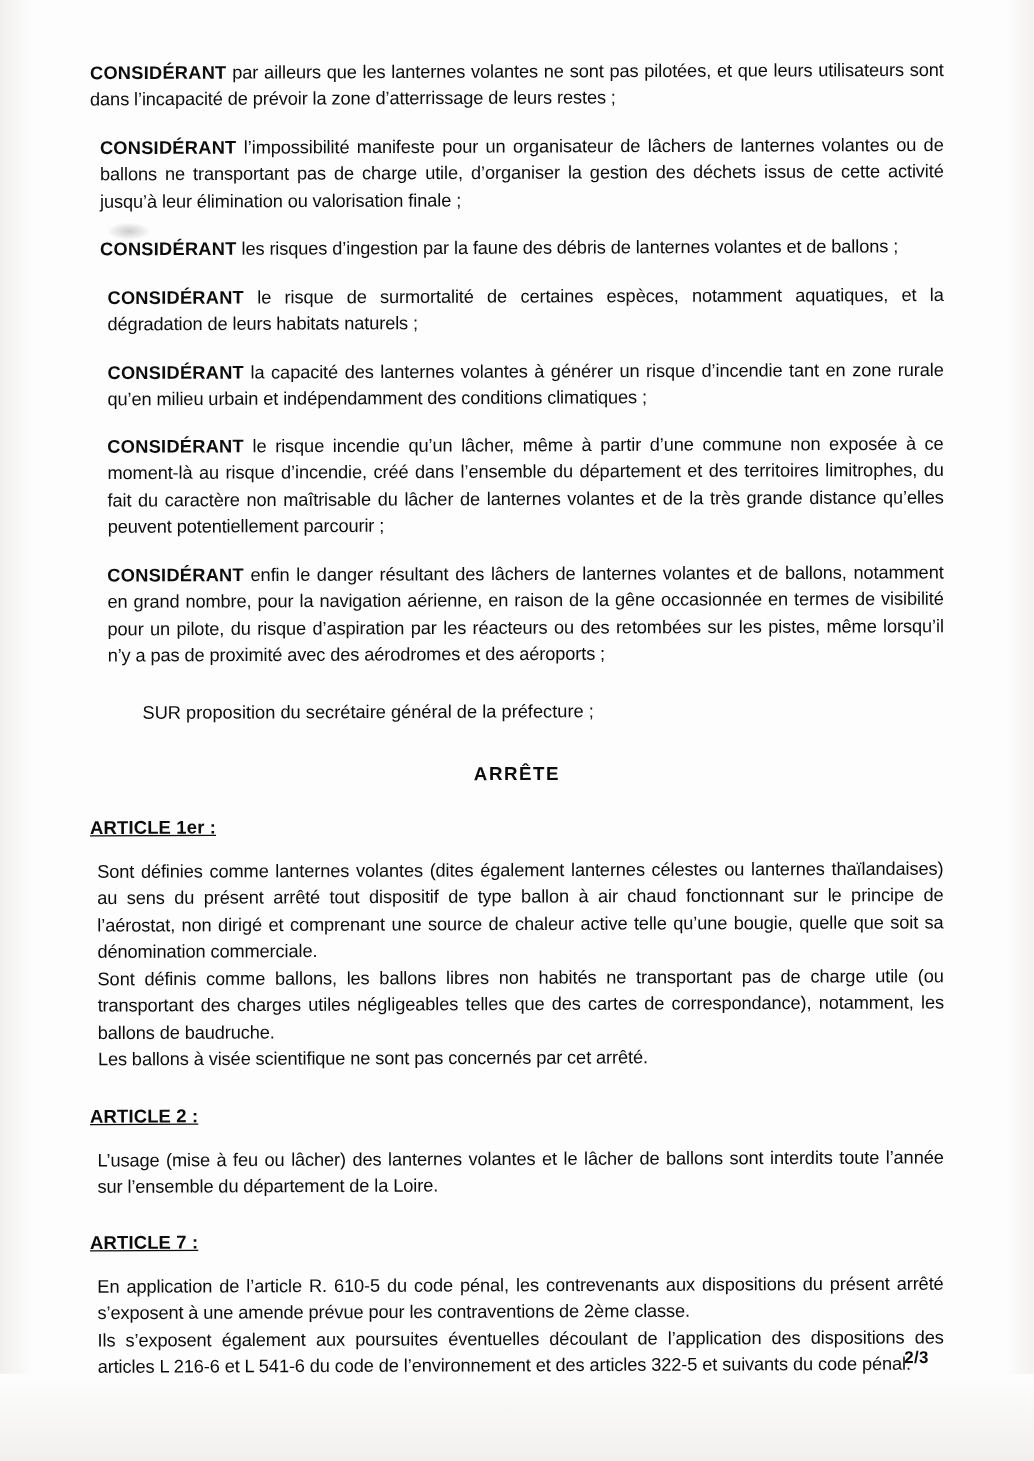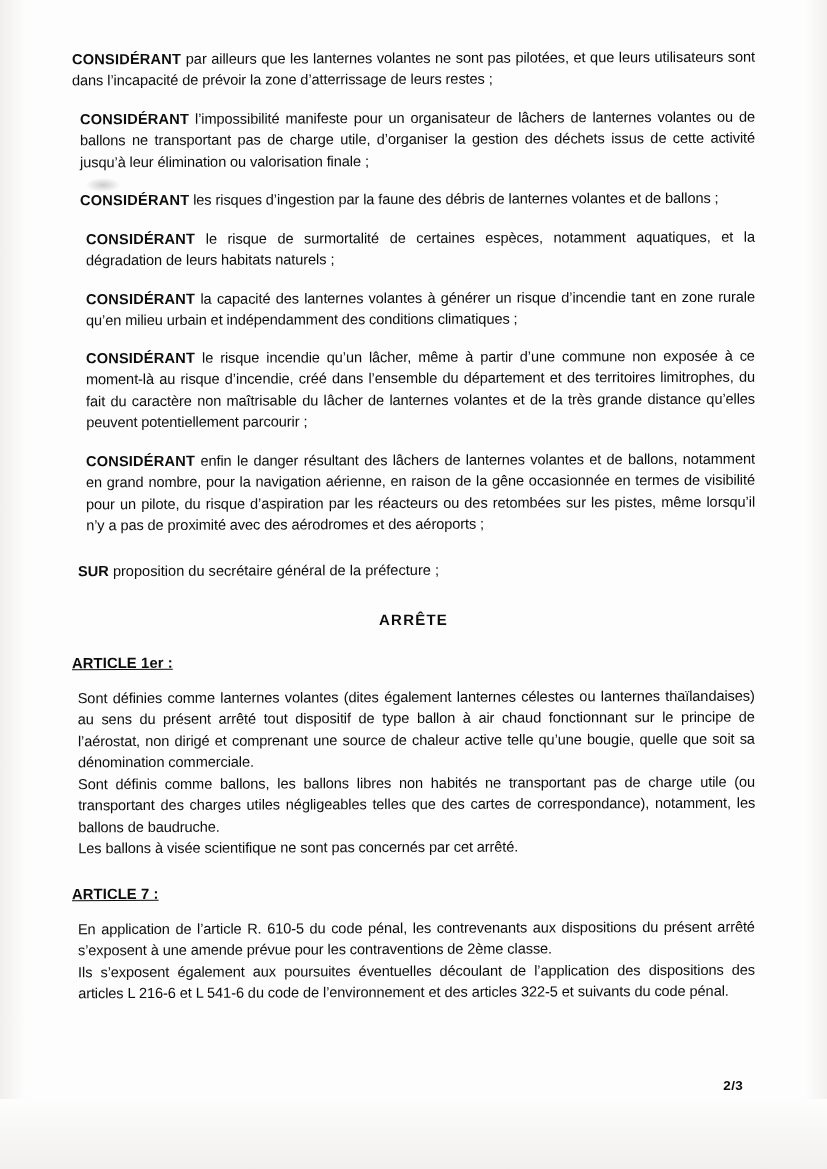--- a/index.html
+++ b/index.html
@@ -63,21 +63,21 @@
   }
   .indent-1 { padding-left: 8px; }
   .indent-2 { padding-left: 14px; }
 
   .sur {
     margin: 24px 0 30px 6px;
     font-size: 14.6px;
     line-height: 1.45;
     transform: rotate(-0.2deg);
   }
-  .sur .lead { font-weight: bold; }
+  .sur .lead { font-weight: normal; margin-left: 36px; }
 
   .arrete {
     text-align: center;
     font-weight: bold;
     font-size: 15px;
     letter-spacing: 1.2px;
     margin: 6px 0 26px 0;
     transform: rotate(-0.2deg);
   }
   .article-head {
@@ -151,20 +151,26 @@
 
     <div class="article-block">
       <div class="article-head">ARTICLE 1er :</div>
       <div class="article-body">
         <span class="ln">Sont définies comme lanternes volantes (dites également lanternes célestes ou lanternes thaïlandaises) au sens du présent arrêté tout dispositif de type ballon à air chaud fonctionnant sur le principe de l’aérostat, non dirigé et comprenant une source de chaleur active telle qu’une bougie, quelle que soit sa dénomination commerciale.</span>
         <span class="ln">Sont définis comme ballons, les ballons libres non habités ne transportant pas de charge utile (ou transportant des charges utiles négligeables telles que des cartes de correspondance), notamment, les ballons de baudruche.</span>
         <span class="ln">Les ballons à visée scientifique ne sont pas concernés par cet arrêté.</span>
       </div>
     </div>
 
+    <div class="article-block">
+      <div class="article-head">ARTICLE 2 :</div>
+      <div class="article-body">
+        <span class="ln">L’usage (mise à feu ou lâcher) des lanternes volantes et le lâcher de ballons sont interdits toute l’année sur l’ensemble du département de la Loire.</span>
+      </div>
+    </div>
 
     <div class="article-block">
       <div class="article-head">ARTICLE 7 :</div>
       <div class="article-body">
         <span class="ln">En application de l’article R. 610-5 du code pénal, les contrevenants aux dispositions du présent arrêté s’exposent à une amende prévue pour les contraventions de 2ème classe.</span>
         <span class="ln">Ils s’exposent également aux poursuites éventuelles découlant de l’application des dispositions des articles L 216-6 et L 541-6 du code de l’environnement et des articles 322-5 et suivants du code pénal.</span>
       </div>
     </div>
 
   </div>

